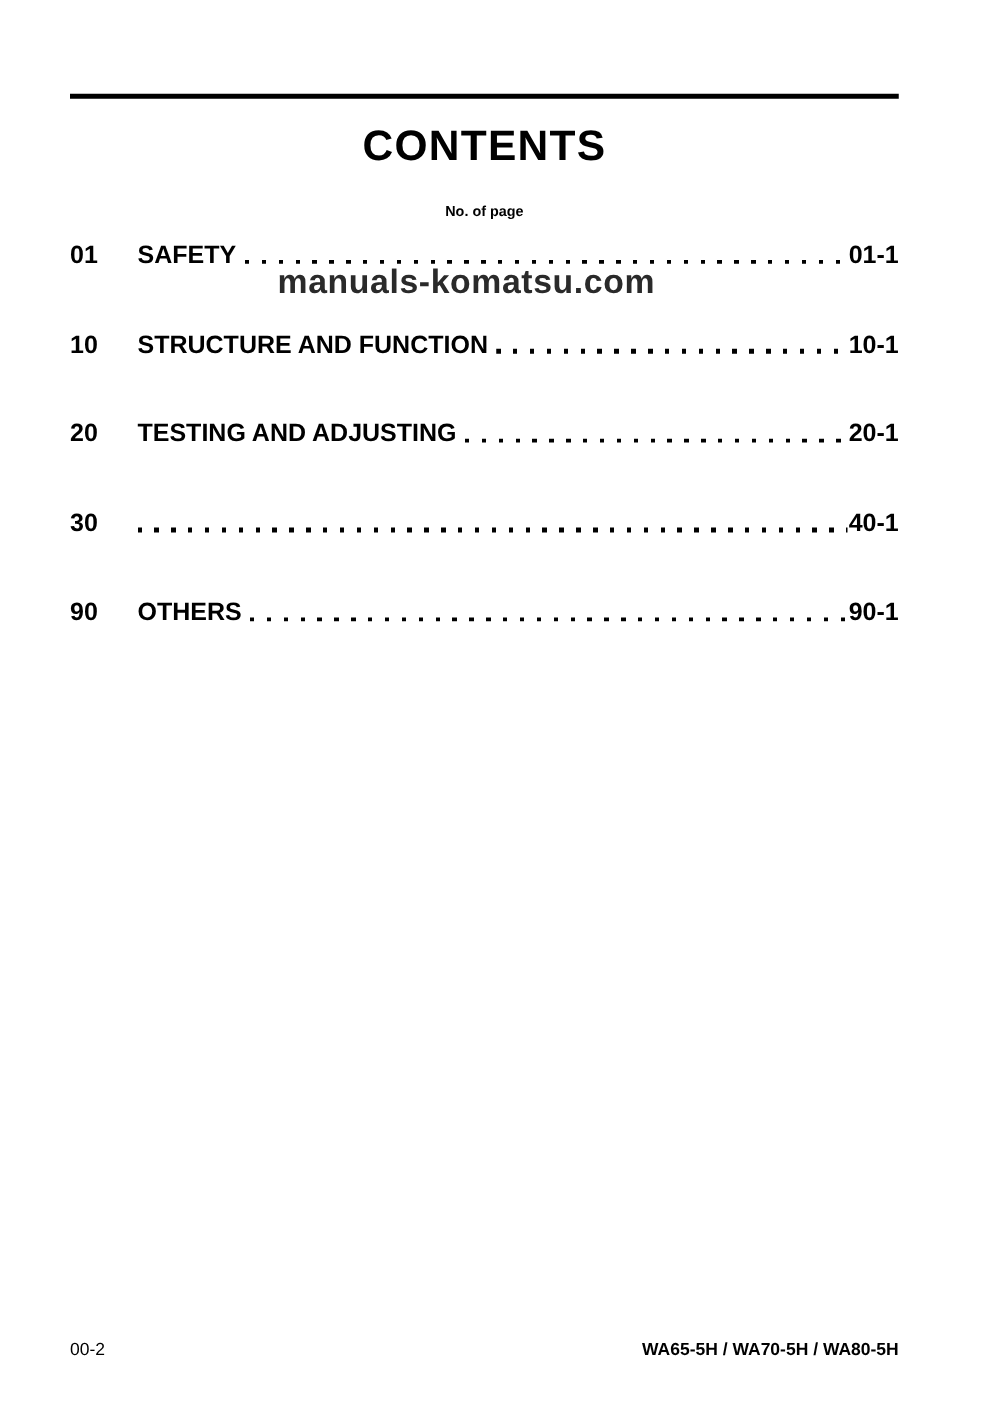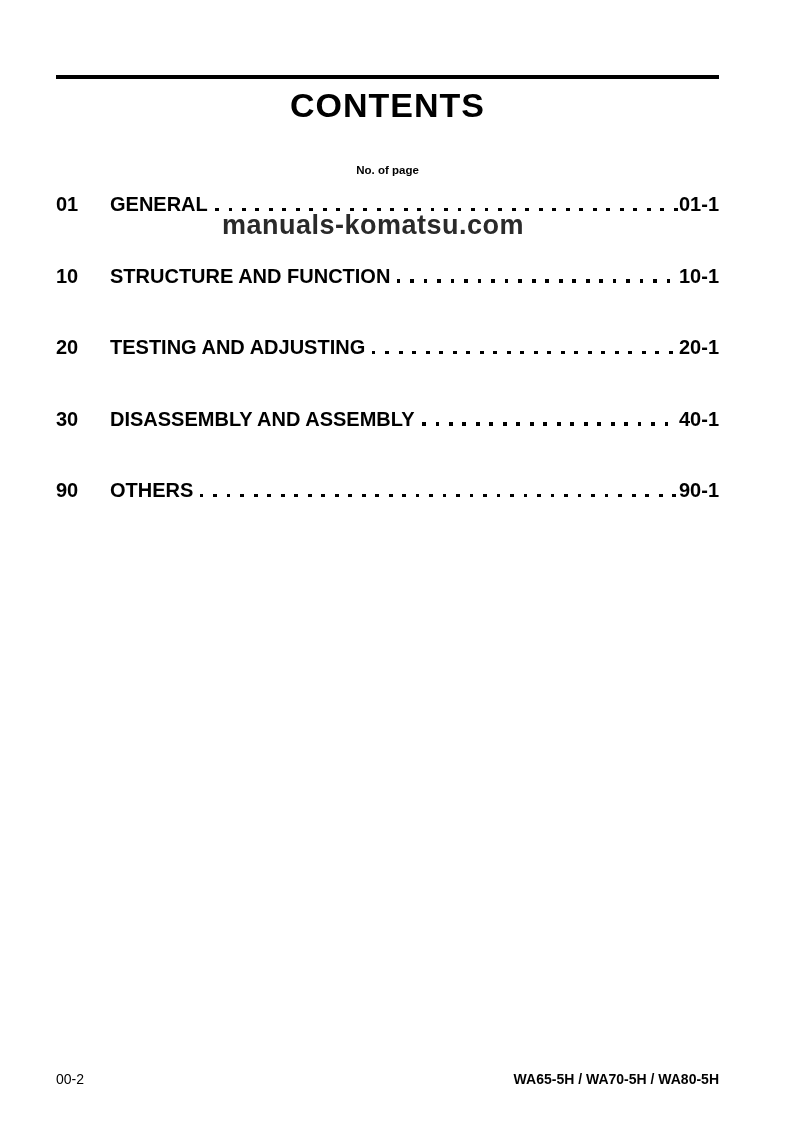--- a/index.html
+++ b/index.html
@@ -16,21 +16,21 @@
     position: absolute;
     left: 56px;
     top: 75px;
     width: 663px;
     height: 4px;
     background: #000000;
   }
   .title {
     position: absolute;
     left: 56px;
-    top: 86px;
+    top: 98px;
     width: 663px;
     text-align: center;
     font-size: 34px;
     font-weight: bold;
     letter-spacing: 1px;
   }
   .page-note {
     position: absolute;
     left: 56px;
     top: 164px;
@@ -106,42 +106,41 @@
 
 <div class="title">CONTENTS</div>
 
 <div class="page-note">No. of page</div>
 
 <div class="toc">
 
 
   <div class="toc-row">
     <span class="toc-num">01</span>
-    <span class="toc-title">GENERAL</span>
+    <span class="toc-title">SAFETY</span>
     <span class="toc-leader"></span>
     <span class="toc-page">01-1</span>
   </div>
 
   <div class="toc-row">
     <span class="toc-num">10</span>
     <span class="toc-title">STRUCTURE AND FUNCTION</span>
     <span class="toc-leader"></span>
     <span class="toc-page">10-1</span>
   </div>
 
   <div class="toc-row">
     <span class="toc-num">20</span>
     <span class="toc-title">TESTING AND ADJUSTING</span>
     <span class="toc-leader"></span>
     <span class="toc-page">20-1</span>
   </div>
 
   <div class="toc-row">
     <span class="toc-num">30</span>
-    <span class="toc-title">DISASSEMBLY AND ASSEMBLY</span>
     <span class="toc-leader"></span>
     <span class="toc-page">40-1</span>
   </div>
 
   <div class="toc-row">
     <span class="toc-num">90</span>
     <span class="toc-title">OTHERS</span>
     <span class="toc-leader"></span>
     <span class="toc-page">90-1</span>
   </div>

